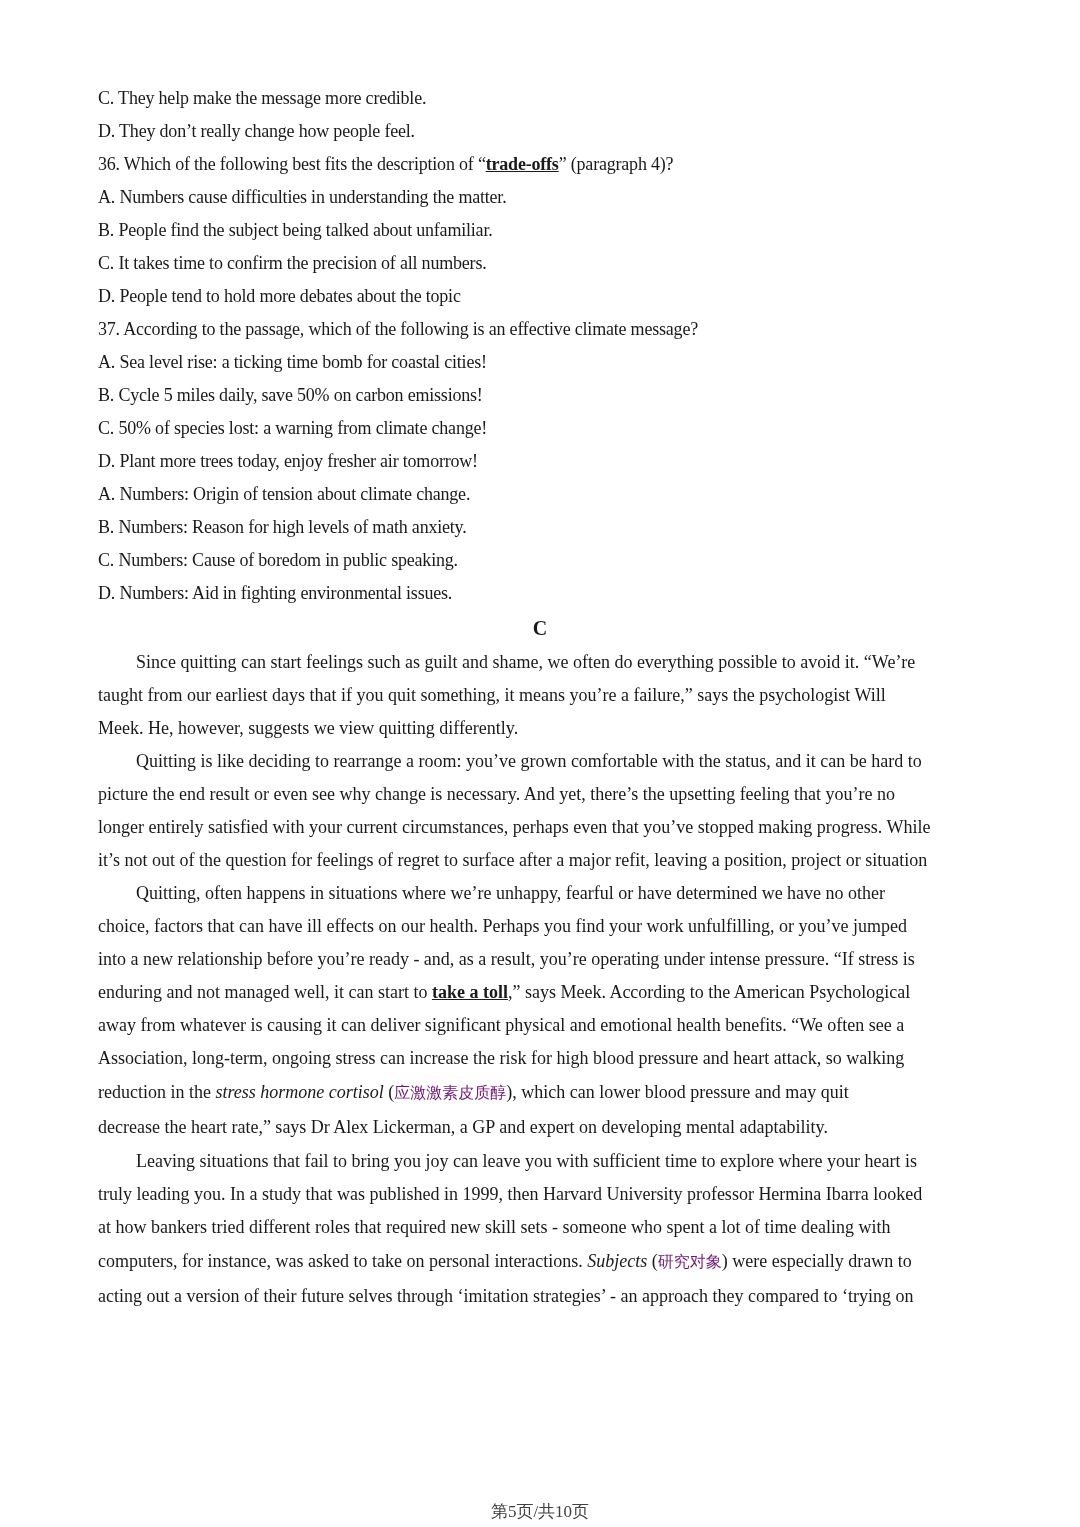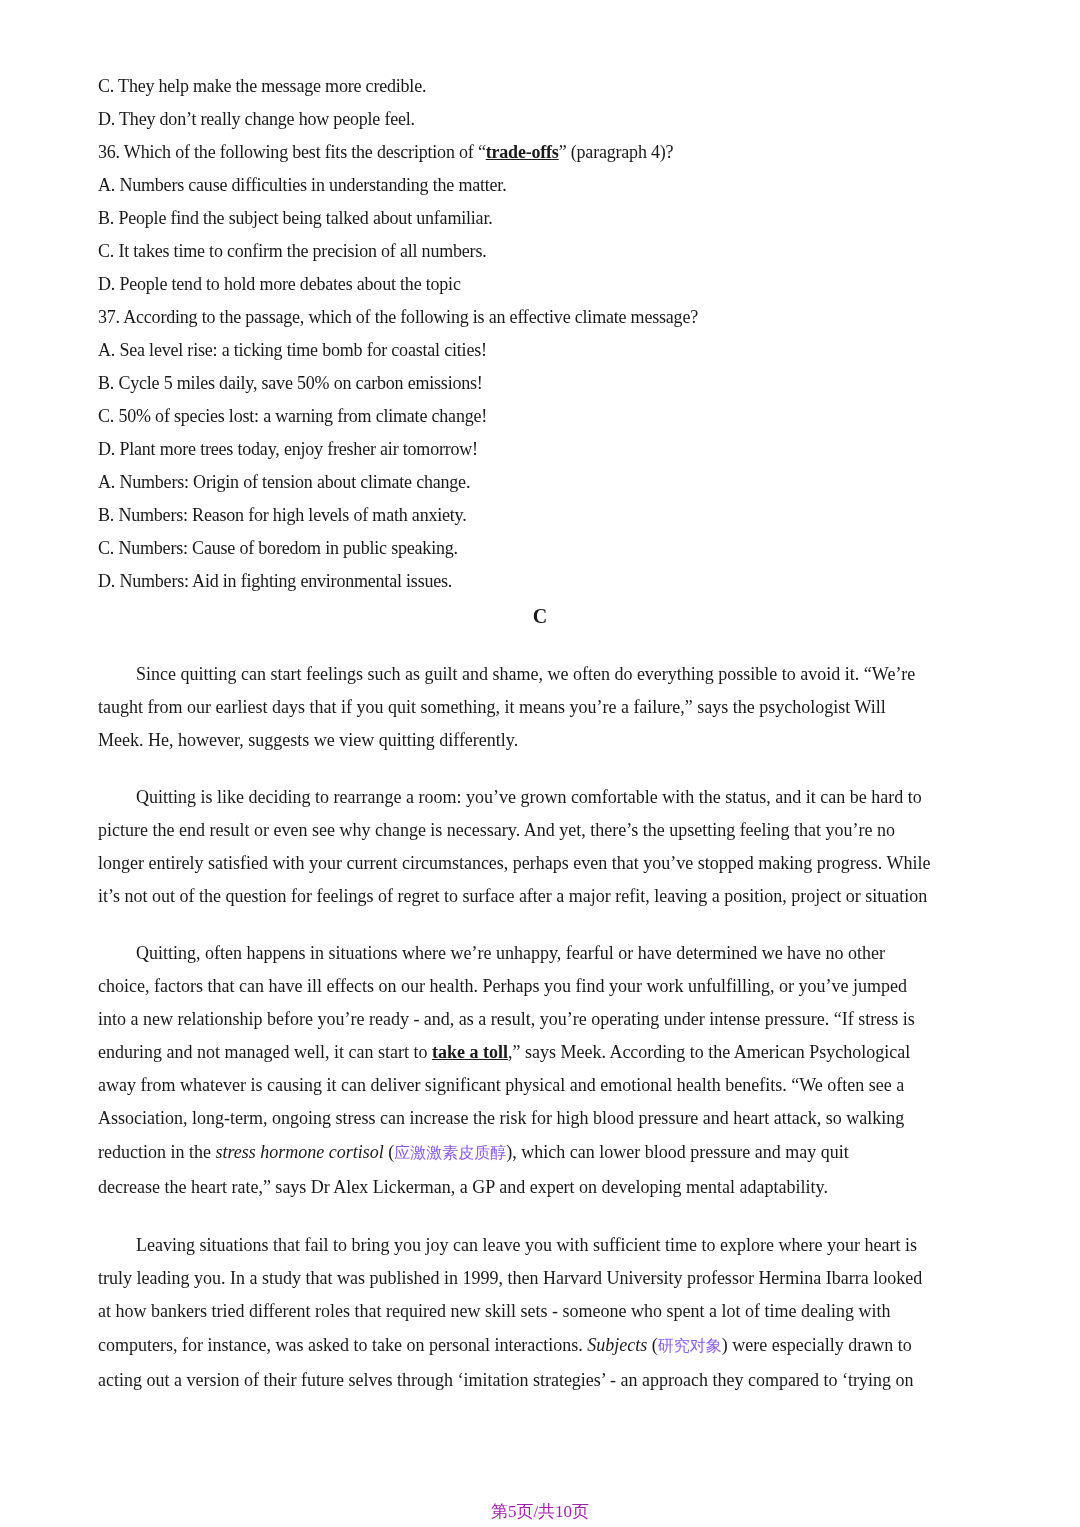--- a/index.html
+++ b/index.html
@@ -1,39 +1,39 @@
 <!DOCTYPE html>
 <html><head>
 <meta charset="utf-8">
 <style>
   html, body { margin: 0; padding: 0; background: #ffffff; }
   body {
     width: 1080px; height: 1527px; position: relative; overflow: hidden;
     font-family: "Liberation Serif", "DejaVu Serif", serif;
     color: #1a1a1a;
   }
-  .page { position: absolute; left: 98px; top: 70px; width: 884px; }
+  .page { position: absolute; left: 98px; top: 82px; width: 884px; }
   .line {
     font-size: 18px; line-height: 33px; height: 33px; white-space: nowrap;
     letter-spacing: -0.2px;
   }
   .section-title {
     text-align: center; font-weight: bold; font-size: 20px;
     line-height: 36px; height: 36px;
   }
-  .para { font-size: 18px; line-height: 33px; text-align: justify; text-align-last: left; margin-top: 24px; }
+  .para { font-size: 18px; line-height: 33px; text-align: justify; text-align-last: left; }
   .para .l { display: block; white-space: nowrap; height: 33px; }
   .indent { padding-left: 38px; }
   .tall { height: 35px !important; line-height: 35px; }
   b { font-weight: bold; text-decoration: underline; }
   i { font-style: italic; }
-  .cn { font-family: "DejaVu Sans", sans-serif; font-size: 16px; color: #8b5cf6; }
+  .cn { font-family: "DejaVu Sans", sans-serif; font-size: 16px; color: #701a75; }
   .footer {
     position: absolute; left: 0; width: 1080px; top: 1500px; text-align: center;
-    font-size: 17px; color: #a21caf;
+    font-size: 17px; color: #404040;
   }
 </style>
 </head>
 <body>
 
 <div class="page">
 
   <div class="line">C. They help make the message more credible.</div>
   <div class="line">D. They don’t really change how people feel.</div>
 

